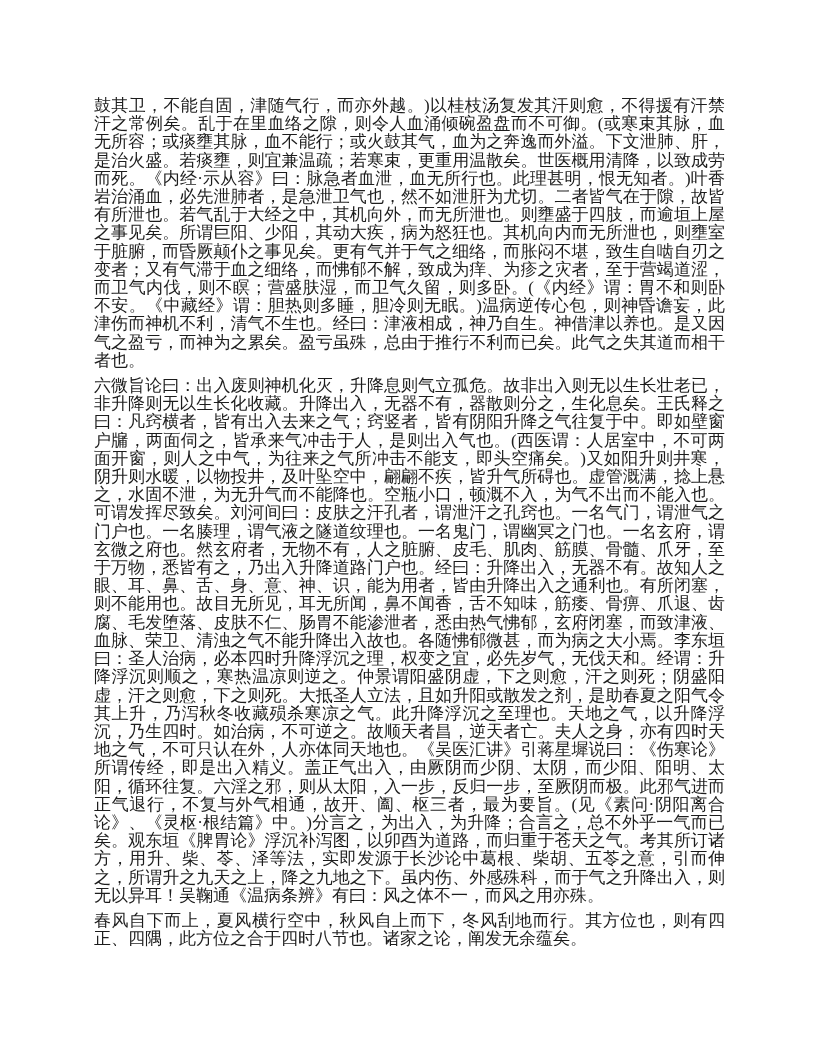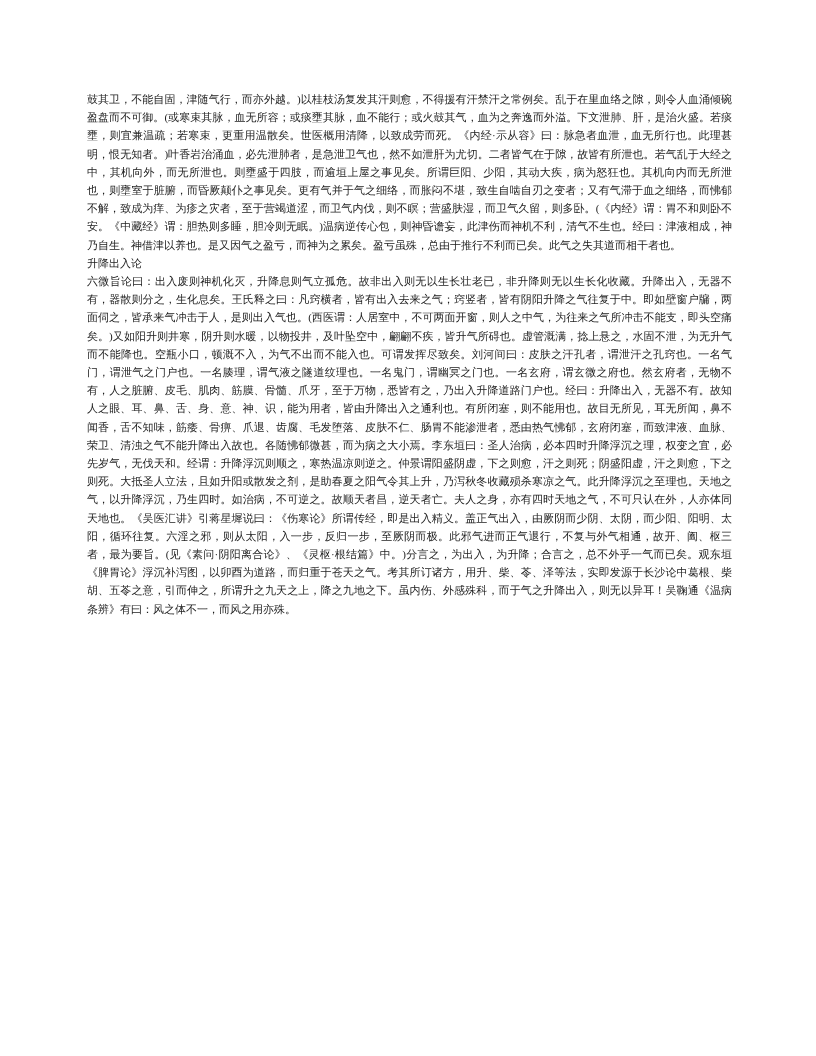--- a/index.html
+++ b/index.html
@@ -19,37 +19,37 @@
     position: absolute;
     left: 87px;
     top: 90px;
     width: 645px;
     font-size: 14.5px;
     line-height: 18.2px;
     color: #1c1c1c;
     text-align: justify;
   }
   .text-column p, .text-column h2 {
-    margin: 0;
+    margin: 7px;
     padding: 0;
-    font-size: 11px;
+    font-size: 17px;
     font-weight: normal;
     line-height: 18.2px;
   }
   .para-1 {
     margin-bottom: 23px;
   }
   .section-heading {
     margin-bottom: 36px;
     padding-left: 29px;
     text-align: left;
   }
 </style>
 </head>
 <body>
 
 <div class="page">
   <div class="text-column">
     <p class="para-1">鼓其卫，不能自固，津随气行，而亦外越。)以桂枝汤复发其汗则愈，不得援有汗禁汗之常例矣。乱于在里血络之隙，则令人血涌倾碗盈盘而不可御。(或寒束其脉，血无所容；或痰壅其脉，血不能行；或火鼓其气，血为之奔逸而外溢。下文泄肺、肝，是治火盛。若痰壅，则宜兼温疏；若寒束，更重用温散矣。世医概用清降，以致成劳而死。《内经·示从容》曰：脉急者血泄，血无所行也。此理甚明，恨无知者。)叶香岩治涌血，必先泄肺者，是急泄卫气也，然不如泄肝为尤切。二者皆气在于隙，故皆有所泄也。若气乱于大经之中，其机向外，而无所泄也。则壅盛于四肢，而逾垣上屋之事见矣。所谓巨阳、少阳，其动大疾，病为怒狂也。其机向内而无所泄也，则壅室于脏腑，而昏厥颠仆之事见矣。更有气并于气之细络，而胀闷不堪，致生自啮自刃之变者；又有气滞于血之细络，而怫郁不解，致成为痒、为疹之灾者，至于营竭道涩，而卫气内伐，则不瞑；营盛肤湿，而卫气久留，则多卧。(《内经》谓：胃不和则卧不安。《中藏经》谓：胆热则多睡，胆冷则无眠。)温病逆传心包，则神昏谵妄，此津伤而神机不利，清气不生也。经曰：津液相成，神乃自生。神借津以养也。是又因气之盈亏，而神为之累矣。盈亏虽殊，总由于推行不利而已矣。此气之失其道而相干者也。</p>
-    <h2 class="section-heading">升降出入论</h2>
     <p>六微旨论曰：出入废则神机化灭，升降息则气立孤危。故非出入则无以生长壮老已，非升降则无以生长化收藏。升降出入，无器不有，器散则分之，生化息矣。王氏释之曰：凡窍横者，皆有出入去来之气；窍竖者，皆有阴阳升降之气往复于中。即如壁窗户牖，两面伺之，皆承来气冲击于人，是则出入气也。(西医谓：人居室中，不可两面开窗，则人之中气，为往来之气所冲击不能支，即头空痛矣。)又如阳升则井寒，阴升则水暖，以物投井，及叶坠空中，翩翩不疾，皆升气所碍也。虚管溉满，捻上悬之，水固不泄，为无升气而不能降也。空瓶小口，顿溉不入，为气不出而不能入也。可谓发挥尽致矣。刘河间曰：皮肤之汗孔者，谓泄汗之孔窍也。一名气门，谓泄气之门户也。一名腠理，谓气液之隧道纹理也。一名鬼门，谓幽冥之门也。一名玄府，谓玄微之府也。然玄府者，无物不有，人之脏腑、皮毛、肌肉、筋膜、骨髓、爪牙，至于万物，悉皆有之，乃出入升降道路门户也。经曰：升降出入，无器不有。故知人之眼、耳、鼻、舌、身、意、神、识，能为用者，皆由升降出入之通利也。有所闭塞，则不能用也。故目无所见，耳无所闻，鼻不闻香，舌不知味，筋痿、骨痹、爪退、齿腐、毛发堕落、皮肤不仁、肠胃不能渗泄者，悉由热气怫郁，玄府闭塞，而致津液、血脉、荣卫、清浊之气不能升降出入故也。各随怫郁微甚，而为病之大小焉。李东垣曰：圣人治病，必本四时升降浮沉之理，权变之宜，必先岁气，无伐天和。经谓：升降浮沉则顺之，寒热温凉则逆之。仲景谓阳盛阴虚，下之则愈，汗之则死；阴盛阳虚，汗之则愈，下之则死。大抵圣人立法，且如升阳或散发之剂，是助春夏之阳气令其上升，乃泻秋冬收藏殒杀寒凉之气。此升降浮沉之至理也。天地之气，以升降浮沉，乃生四时。如治病，不可逆之。故顺天者昌，逆天者亡。夫人之身，亦有四时天地之气，不可只认在外，人亦体同天地也。《吴医汇讲》引蒋星墀说曰：《伤寒论》所谓传经，即是出入精义。盖正气出入，由厥阴而少阴、太阴，而少阳、阳明、太阳，循环往复。六淫之邪，则从太阳，入一步，反归一步，至厥阴而极。此邪气进而正气退行，不复与外气相通，故开、阖、枢三者，最为要旨。(见《素问·阴阳离合论》、《灵枢·根结篇》中。)分言之，为出入，为升降；合言之，总不外乎一气而已矣。观东垣《脾胃论》浮沉补泻图，以卯酉为道路，而归重于苍天之气。考其所订诸方，用升、柴、苓、泽等法，实即发源于长沙论中葛根、柴胡、五苓之意，引而伸之，所谓升之九天之上，降之九地之下。虽内伤、外感殊科，而于气之升降出入，则无以异耳！吴鞠通《温病条辨》有曰：风之体不一，而风之用亦殊。</p>
+    <p>春风自下而上，夏风横行空中，秋风自上而下，冬风刮地而行。其方位也，则有四正、四隅，此方位之合于四时八节也。诸家之论，阐发无余蕴矣。</p>
   </div>
 </div>
 
 </body></html>

